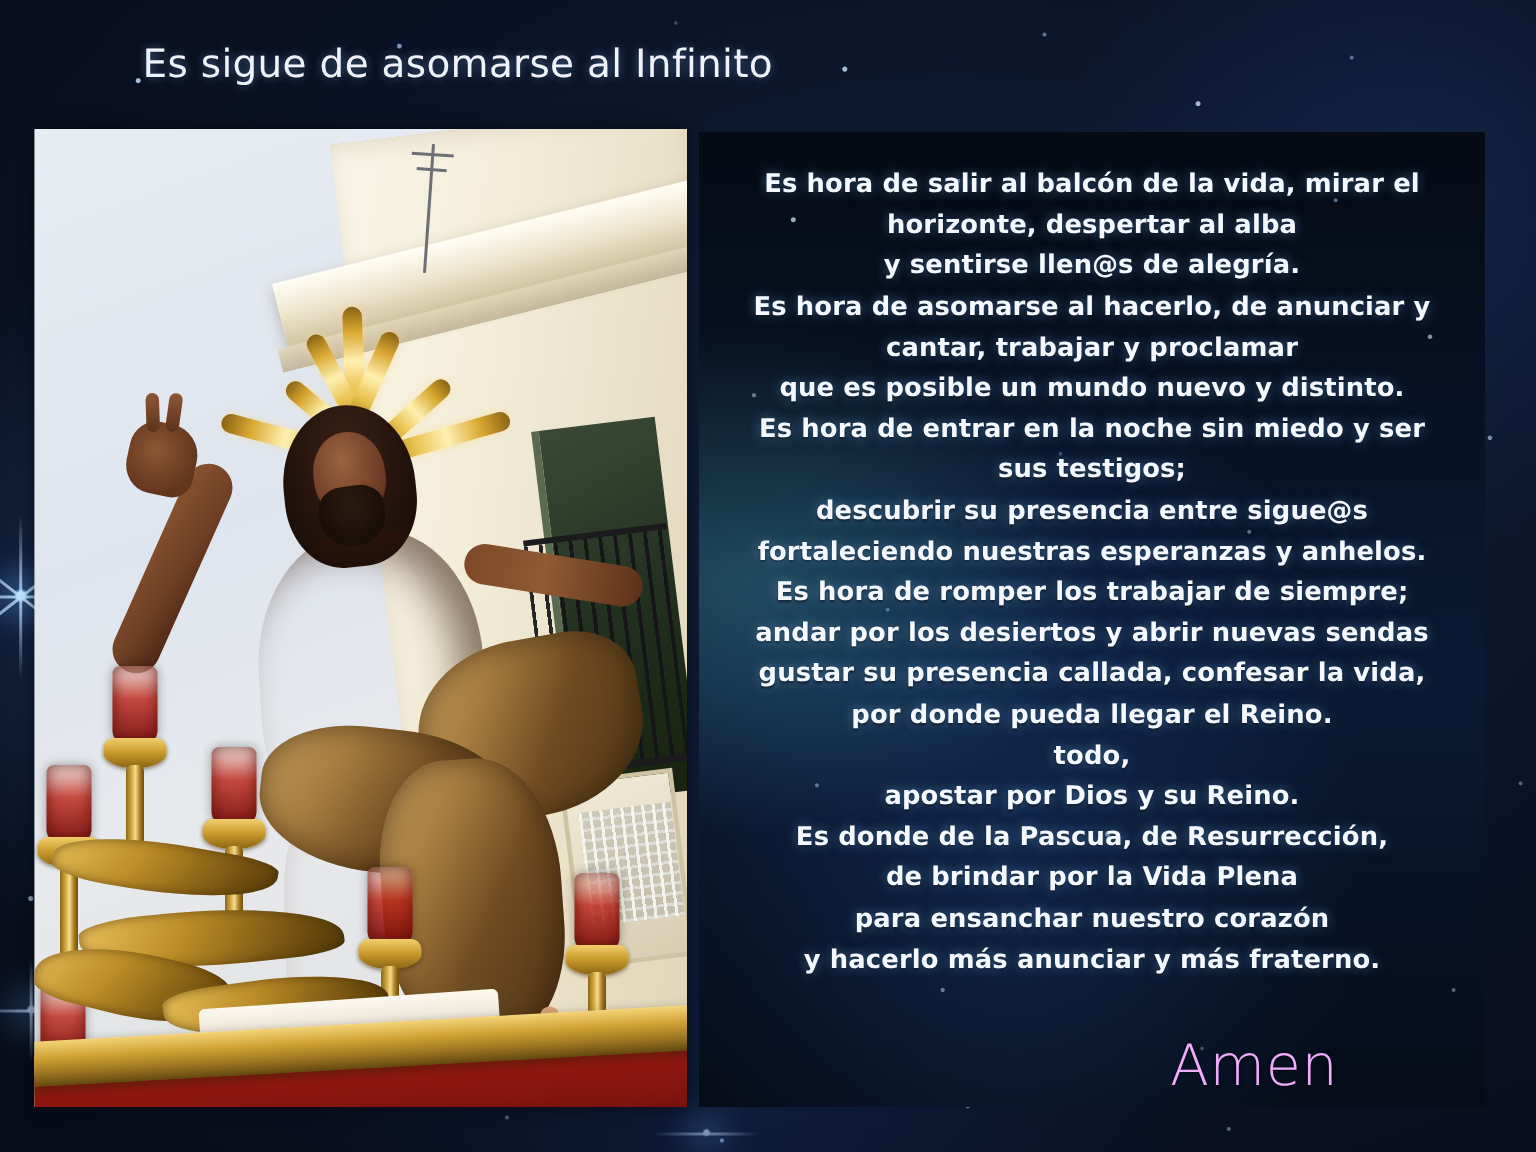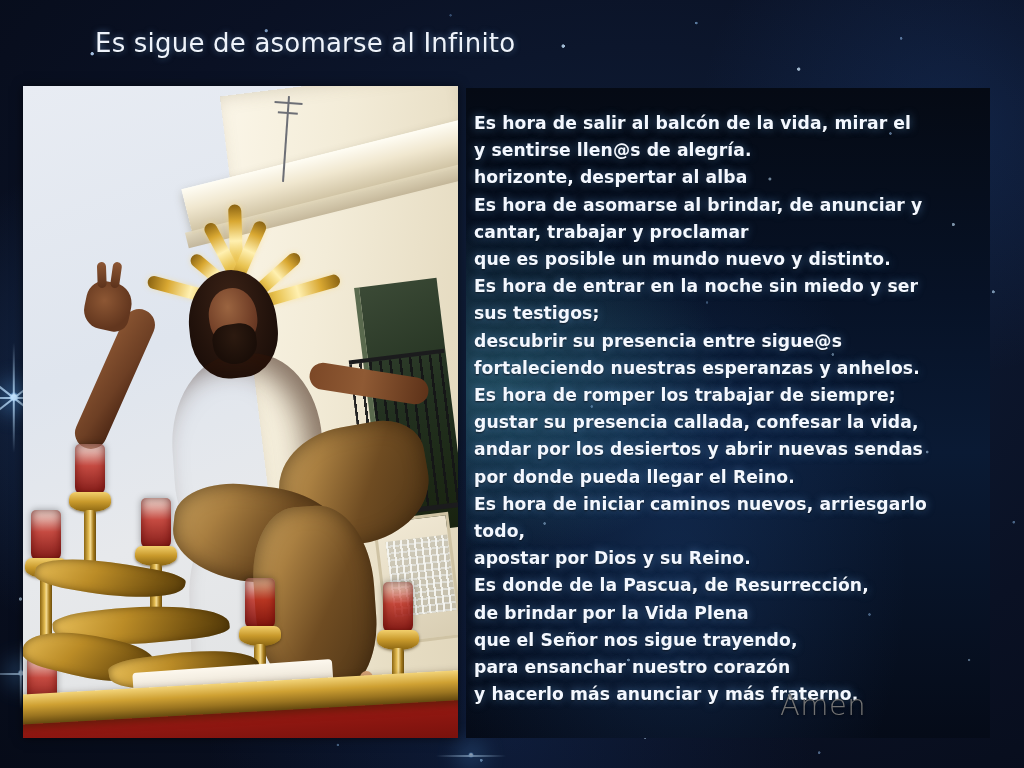--- a/index.html
+++ b/index.html
@@ -291,30 +291,31 @@
       radial-gradient(circle at 88% 56%, rgba(200,230,255,.50) 0 1.1px, transparent 1.7px),
       radial-gradient(circle at 15% 67%, rgba(180,220,255,.45) 0 1px, transparent 1.6px),
       radial-gradient(circle at 52% 72%, rgba(210,235,255,.65) 0 1.4px, transparent 2.1px),
       radial-gradient(circle at 77% 81%, rgba(160,205,255,.40) 0 1px, transparent 1.6px),
       radial-gradient(circle at 31% 88%, rgba(190,225,255,.50) 0 1.1px, transparent 1.7px),
       radial-gradient(circle at 64% 94%, rgba(150,200,250,.35) 0 .9px, transparent 1.5px),
       radial-gradient(circle at 96% 88%, rgba(180,220,255,.42) 0 1px, transparent 1.6px);
   }
   #poem{
     position:absolute;left:8px;top:22px;width:508px;
+    text-align:center;
     font-family:"DejaVu Sans","Liberation Sans",sans-serif;
     font-size:17.2px;line-height:27.2px;font-weight:700;
     color:#f4f8ff;letter-spacing:.1px;
     text-shadow:0 0 8px rgba(110,170,230,.55),0 1px 2px rgba(0,0,0,.85);
   }
   #poem .ln{display:block;white-space:nowrap;}
   #amen{
     position:absolute;left:780px;top:688px;
     font-family:"DejaVu Sans","Liberation Sans",sans-serif;
-    font-size:29px;font-weight:300;color:#737373;
+    font-size:38px;font-weight:300;color:#f0abfc;
     text-shadow:0 1px 3px rgba(0,0,0,.6);
     letter-spacing:.4px;
   }
 </style>
 </head>
 <body>
 
 <div id="slide">
 
   <div class="sky"></div>
@@ -411,39 +412,37 @@
       <div class="paso-rail"></div>
       <div class="paso-velvet"></div>
 
     </div>
   </div>
 
   <div id="textpanel">
     <div class="tp-stars"></div>
     <div id="poem">
         <span class="ln">Es hora de salir al balcón de la vida, mirar el</span>
+        <span class="ln">horizonte, despertar al alba</span>
         <span class="ln">y sentirse llen@s de alegría.</span>
-        <span class="ln">horizonte, despertar al alba</span>
-        <span class="ln">Es hora de asomarse al brindar, de anunciar y</span>
+        <span class="ln">Es hora de asomarse al hacerlo, de anunciar y</span>
         <span class="ln">cantar, trabajar y proclamar</span>
         <span class="ln">que es posible un mundo nuevo y distinto.</span>
         <span class="ln">Es hora de entrar en la noche sin miedo y ser</span>
         <span class="ln">sus testigos;</span>
         <span class="ln">descubrir su presencia entre sigue@s</span>
         <span class="ln">fortaleciendo nuestras esperanzas y anhelos.</span>
         <span class="ln">Es hora de romper los trabajar de siempre;</span>
+        <span class="ln">andar por los desiertos y abrir nuevas sendas</span>
         <span class="ln">gustar su presencia callada, confesar la vida,</span>
-        <span class="ln">andar por los desiertos y abrir nuevas sendas</span>
         <span class="ln">por donde pueda llegar el Reino.</span>
-        <span class="ln">Es hora de iniciar caminos nuevos, arriesgarlo</span>
         <span class="ln">todo,</span>
         <span class="ln">apostar por Dios y su Reino.</span>
         <span class="ln">Es donde de la Pascua, de Resurrección,</span>
         <span class="ln">de brindar por la Vida Plena</span>
-        <span class="ln">que el Señor nos sigue trayendo,</span>
         <span class="ln">para ensanchar nuestro corazón</span>
         <span class="ln">y hacerlo más anunciar y más fraterno.</span>
       </div>
   </div>
 
   <div id="amen">Amen</div>
 
 </div>
 
 </body></html>

